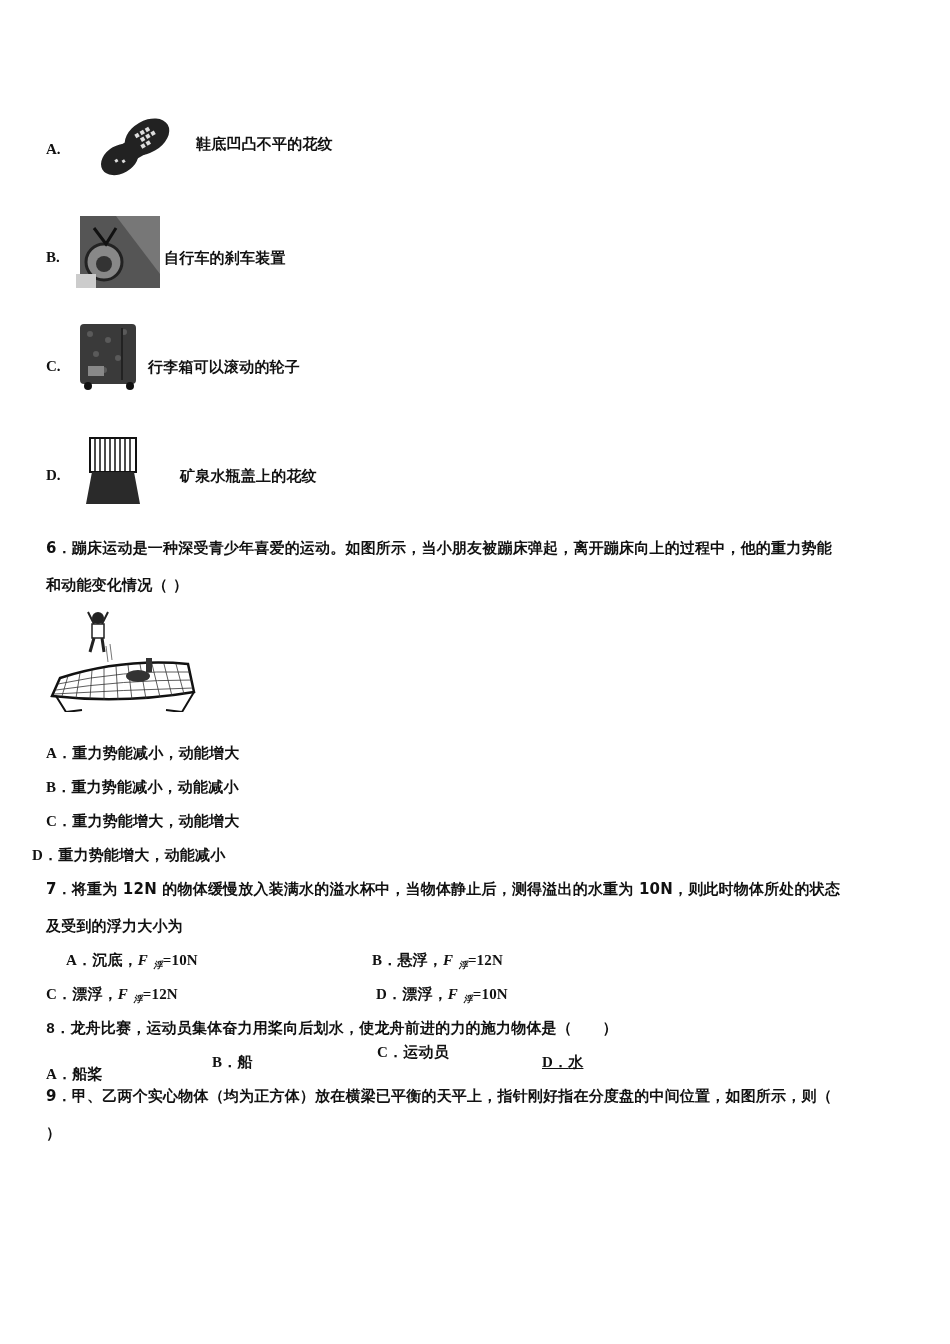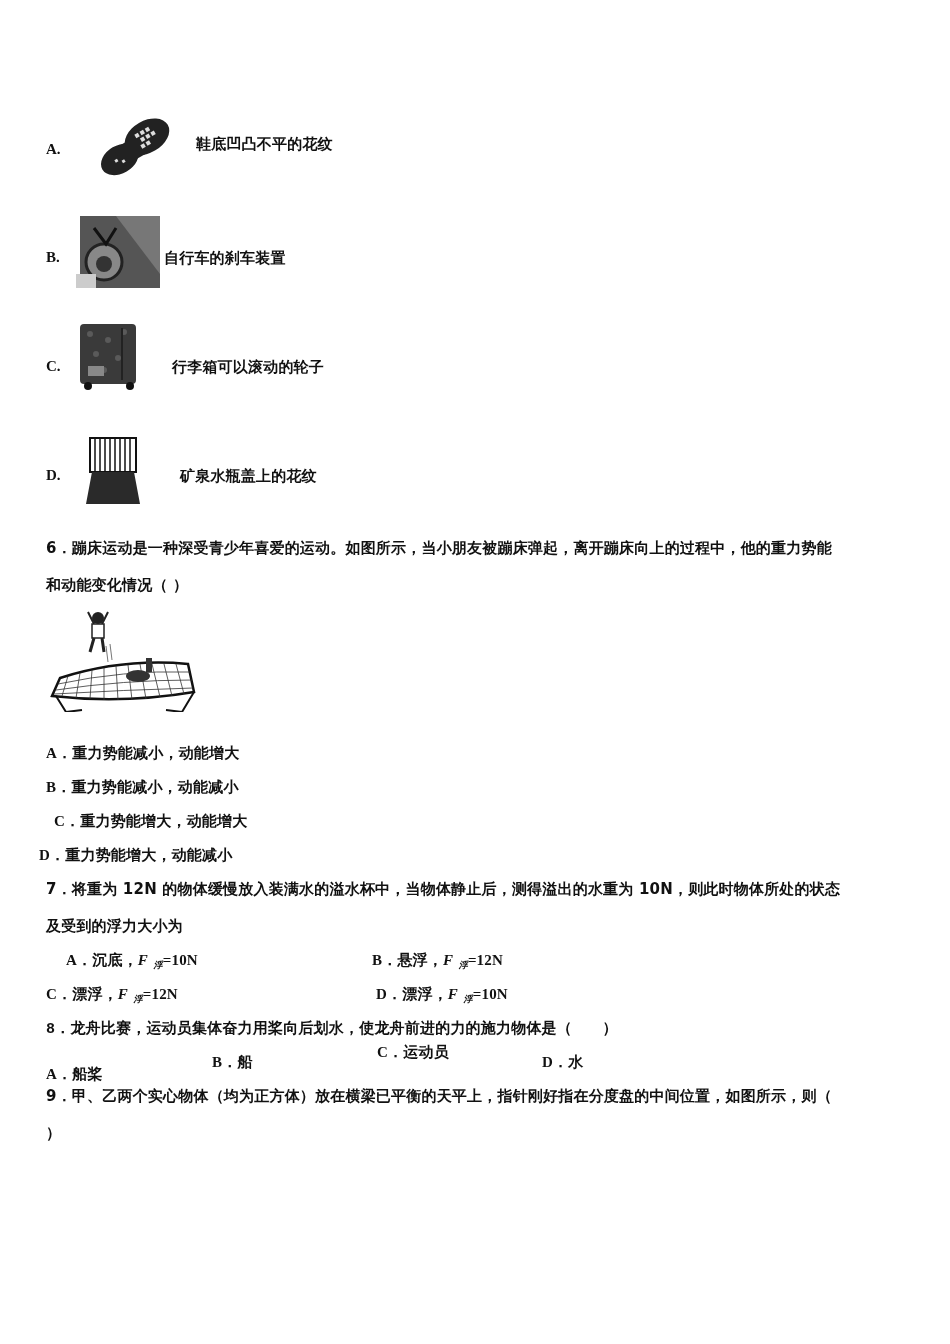--- a/index.html
+++ b/index.html
@@ -62,21 +62,21 @@
         <circle cx="46" cy="12" r="3"></circle>
       <circle cx="18" cy="34" r="3"></circle>
         <circle cx="40" cy="38" r="3"></circle>
         <circle cx="26" cy="50" r="3"></circle>
     </g>
     <line x1="44" y1="8" x2="44" y2="60" stroke="#222" stroke-width="2"></line>
     <rect x="10" y="46" width="16" height="10" fill="#888"></rect>
     <circle cx="10" cy="66" r="4" fill="#111"></circle>
     <circle cx="52" cy="66" r="4" fill="#111"></circle>
   </svg>
-  <span class="abs q" style="left:148px;top:358px;margin-left:24px;">行李箱可以滚动的轮子</span>
+  <span class="abs q" style="left:148px;top:358px;">行李箱可以滚动的轮子</span>
 </div>
 
 <div>
   <span class="abs lbl" style="left:46px;top:467px;">D.</span>
   <svg class="abs" style="left:86px;top:436px;" width="56" height="70">
     <rect x="4" y="2" width="46" height="34" fill="#fff" stroke="#111" stroke-width="2"></rect>
     <g stroke="#111" stroke-width="1.5">
       <line x1="9" y1="3" x2="9" y2="35"></line>
         <line x1="14" y1="3" x2="14" y2="35"></line>
         <line x1="19" y1="3" x2="19" y2="35"></line>
@@ -124,24 +124,24 @@
 
     <path d="M8 88 L18 104 L34 102 M146 84 L134 104 L118 102" stroke="#111" stroke-width="2" fill="none"></path>
   </svg>
   <div>
     <div class="abs q" style="left:46px;top:744px;">
       <span class="lbl">A．</span><span>重力势能减小，动能增大</span>
     </div>
     <div class="abs q" style="left:46px;top:778px;">
       <span class="lbl">B．</span><span>重力势能减小，动能减小</span>
     </div>
-    <div class="abs q" style="left:54px;top:812px;">
+    <div class="abs q" style="left:46px;top:812px;">
       <span class="lbl">C．</span><span>重力势能增大，动能增大</span>
     </div>
-    <div class="abs q" style="left:39px;top:846px;">
+    <div class="abs q" style="left:32px;top:846px;">
       <span class="lbl">D．</span><span>重力势能增大，动能减小</span>
     </div>
   </div>
 </div>
 
 <div>
   <div class="abs q" style="left:46px;top:880px;">7．将重为 12N 的物体缓慢放入装满水的溢水杯中，当物体静止后，测得溢出的水重为 10N，则此时物体所处的状态</div>
   <div class="abs q" style="left:46px;top:917px;">及受到的浮力大小为</div>
   <div class="abs q" style="left:46px;top:951px;margin-left:20px;">
     <span class="lbl">A．</span><span>沉底，</span><span class="fsub">F</span> <span class="sub">浮</span><span class="lbl">=10N</span>
@@ -161,21 +161,21 @@
   <div class="abs q" style="left:46px;top:1019px;font-family:Liberation Mono, monospace;">8．龙舟比赛，运动员集体奋力用桨向后划水，使龙舟前进的力的施力物体是（　　）</div>
   <div class="abs q" style="left:46px;top:1053px;margin-top:12px;">
     <span class="lbl">A．</span><span>船桨</span>
   </div>
   <div class="abs q" style="left:212px;top:1053px;">
     <span class="lbl">B．</span><span>船</span>
   </div>
   <div class="abs q" style="left:377px;top:1043px;">
     <span class="lbl">C．</span><span>运动员</span>
   </div>
-  <div class="abs q" style="left:542px;top:1053px;">
+  <div class="abs q" style="left:542px;top:1053px;text-decoration:underline;">
     <span class="lbl">D．</span><span>水</span>
   </div>
 </div>
 
 <div>
   <div class="abs q" style="left:46px;top:1087px;">9．甲、乙两个实心物体（均为正方体）放在横梁已平衡的天平上，指针刚好指在分度盘的中间位置，如图所示，则（</div>
   <div class="abs q" style="left:46px;top:1124px;">）</div>
 </div>
 
 </body></html>

